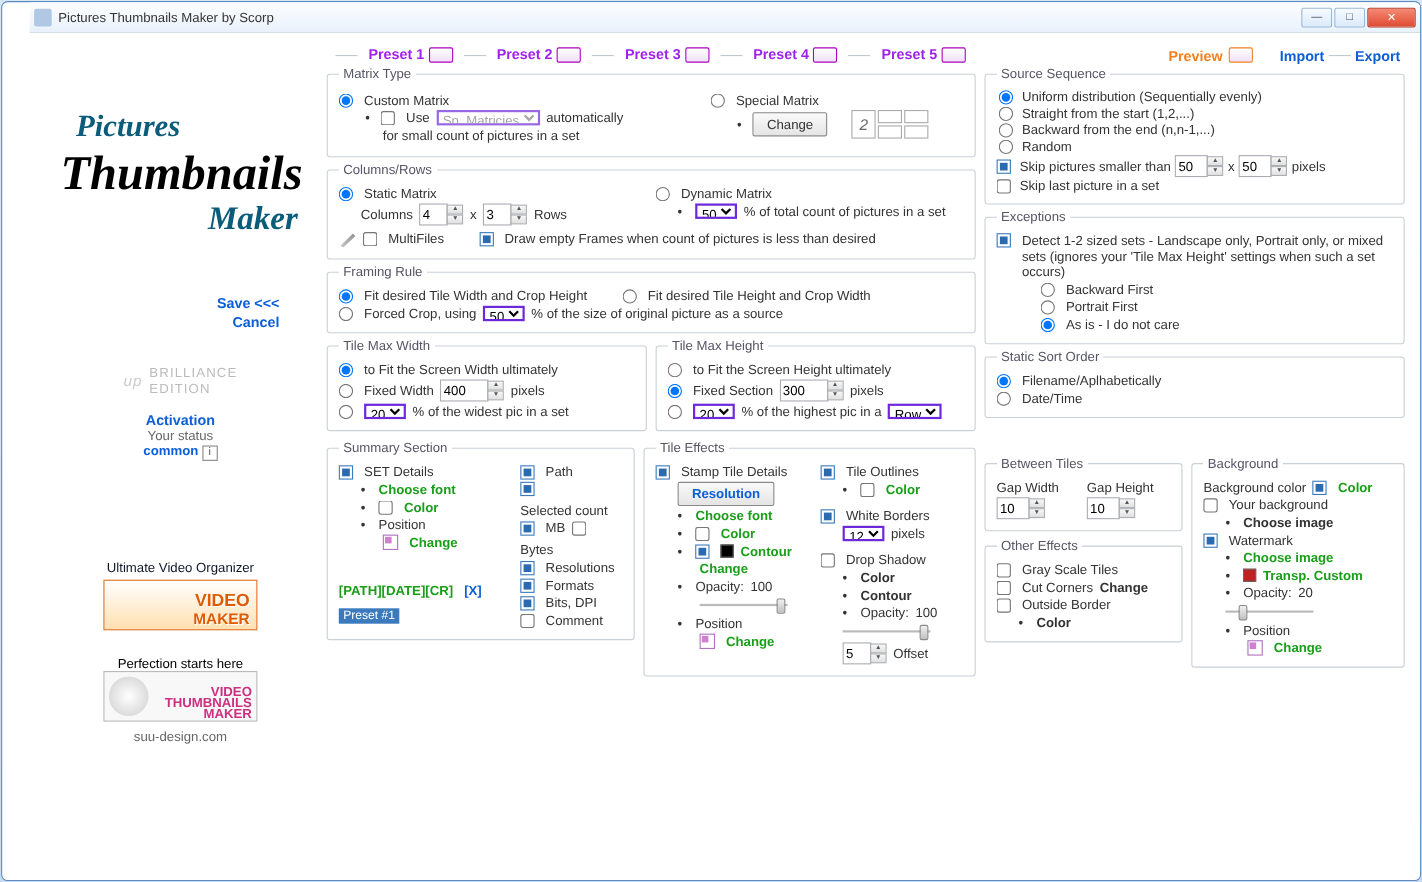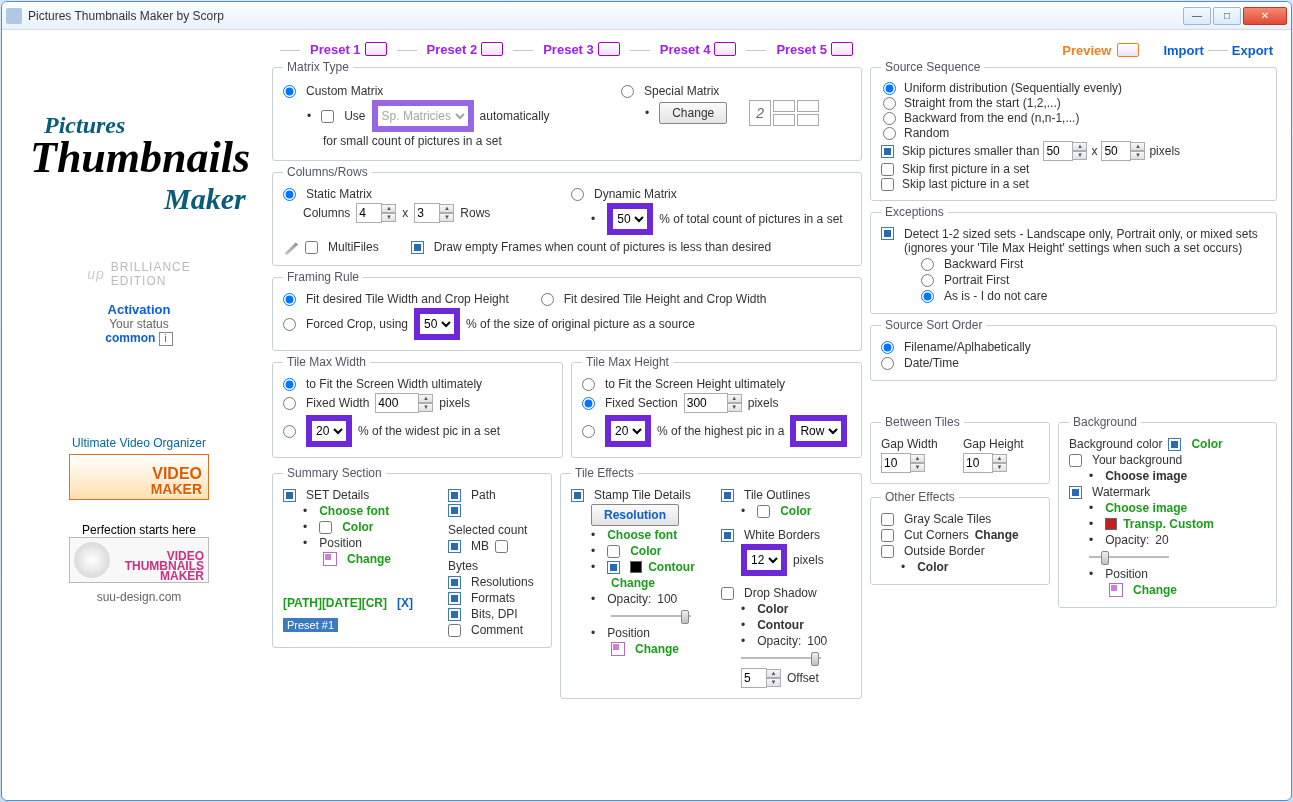--- a/index.html
+++ b/index.html
@@ -1,52 +1,52 @@
 <!DOCTYPE html>
 <html><head>
 <meta charset="utf-8">
 <style>
 * { box-sizing: border-box; font-family: Tahoma, Arial, sans-serif; font-size: 12px; }
 body { margin: 0; background: linear-gradient(#d6e6f5, #c8dcf0); width: 1293px; height: 802px; overflow: hidden; }
-.window { background: #fff; border: 1px solid #5c8ac2; width: 1291px; height: 800px; margin: 1px; border-radius: 6px; overflow: hidden; }
+.window { background: #fff; border: 1px solid #5c8ac2; width: 1291px; height: 800px; margin: 1px; border-radius: 6px; overflow: hidden; padding-left: 25px; }
 .titlebar { height: 28px; background: linear-gradient(#fdfeff, #e8f1fb); border-bottom: 1px solid #d4dce4; display: flex; align-items: center; padding: 0 4px; }
 .titlebar .icon { width: 16px; height: 16px; background: #b0c8e4; border-radius: 2px; margin-right: 6px; }
 .titlebar .title { flex: 1; color: #333; }
 .winbtns { display: flex; gap: 2px; }
 .winbtn { width: 28px; height: 18px; border: 1px solid #9ab8d8; background: linear-gradient(#f5faff,#dceafc); border-radius: 2px; display:flex;align-items:center;justify-content:center; font-size:10px; color:#444;}
 .winbtn.close { background: linear-gradient(#f58a74,#e04b33); border-color:#b83a25; color:#fff; width: 44px;}
 .content { padding: 10px 14px; display: flex; height: calc(100% - 28px); }
 .leftcol { width: 256px; padding-right: 10px; display:flex; flex-direction:column; align-items:center; }
 .rightcol { flex: 1; display:flex; flex-direction:column; }
 .logo { width: 230px; height: 130px; margin-top: 60px; position: relative; }
-.logo .script1 { font-family: 'Brush Script MT', cursive; font-size: 24px; color:#0a5c7a; position:absolute; top:12px; left:20px; font-weight:bold; font-style:italic;}
+.logo .script1 { font-family: 'Brush Script MT', cursive; font-size: 28px; color:#0a5c7a; position:absolute; top:0; left:20px; font-weight:bold; font-style:italic;}
 .logo .script2 { font-family: 'Brush Script MT', cursive; font-size: 44px; color:#000; position:absolute; top:32px; left:6px; font-weight:bold; font-style:italic; text-shadow: 2px 2px 0 #fff, -1px -1px 0 #fff;}
 .logo .script3 { font-family: 'Brush Script MT', cursive; font-size: 30px; color:#0a5c7a; position:absolute; top:82px; left:140px; font-weight:bold; font-style:italic;}
 .savelinks { margin-top: 36px; text-align:right; width: 180px;}
 .savelinks div { color: #0b5ed7; font-weight: bold; cursor:pointer; margin: 2px 0; font-size:13px;}
 .brill { margin-top: 30px; display:flex; align-items:center; gap:6px; color:#bbb; font-size:10px; letter-spacing:1px;}
 .brill .up { font-style:italic; font-size:14px; color:#ccc;}
 .activation { margin-top: 14px; text-align:center;}
 .activation .act { color:#0b5ed7; font-weight:bold; font-size:13px;}
 .activation .stat { color:#666; font-size:12px;}
 .activation .common { color:#0b5ed7; font-weight:bold;}
 .infobox { display:inline-block; width:14px; height:14px; border:1px solid #888; text-align:center; line-height:12px; font-size:10px; color:#555;}
 .promo { margin-top: 90px; text-align:center;}
-.promo .cap { color:#0369a1; margin-bottom:4px;}
+.promo .cap { color:#0f172a; margin-bottom:4px;}
 .promo .img { width: 140px; height: 46px; border:1px solid #d4a; background: linear-gradient(#fff,#ffe0b0); display:inline-block; position:relative; overflow:hidden;}
 .promo .img.v { border-color:#e07020;}
 .promo .img .vtxt { position:absolute; right:6px; bottom:2px; font-weight:bold; font-size:14px; color:#e05a00; text-shadow:1px 1px 0 #fff;}
 .promo2 { margin-top: 20px; text-align:center;}
 .promo2 .img2 { width: 140px; height: 46px; border:1px solid #bbb; background:#f8f8f8; display:inline-block; position:relative;}
 .promo2 .owl { position:absolute; left:4px; top:4px; width:36px; height:36px; background:radial-gradient(#fff,#ccc); border-radius:50%;}
 .promo2 .vtm { position:absolute; right:4px; top:14px; font-size:8px; color:#cc3080; font-weight:bold; text-align:right; line-height:9px;}
 .suu { color:#666; margin-top:4px;}
 
 .tabrow { display:flex; align-items:center; gap: 0px; margin-bottom: 0px; padding: 0 4px;}
-.tabrow .preset { display:flex; align-items:flex-start; gap:4px; border-bottom: 1px solid transparent; padding: 2px 6px;}
+.tabrow .preset { display:flex; align-items:flex-end; gap:4px; border-bottom: 1px solid transparent; padding: 2px 6px;}
 .preset .plabel { color:#a020f0; font-weight:bold; font-size:13px;}
 .rectic { width:22px; height:14px; border:1px solid #a0b; border-radius:2px; background:linear-gradient(#fff,#f0e0f8); display:inline-block;}
 .rectic.o { border-color:#f08020;}
 .tabrow .spacer { flex:1; }
 .tabrow .prev { color:#f08020; font-weight:bold; font-size:13px; margin-right:6px;}
 .tabrow .impexp { color:#0b5ed7; font-weight:bold; font-size:13px; margin-left: 24px;}
 .dash { flex:0 0 20px; border-top:1px solid #c0c8d0; height:1px; margin: 0 4px;}
 
 .maingrid { flex:1; display:flex; gap:8px;}
 .col1 { width: 590px; display:flex; flex-direction:column; gap:4px;}
@@ -56,21 +56,21 @@
 legend { color:#556; padding: 0 4px; font-size:12px;}
 .row { display:flex; align-items:center; gap:6px; margin: 2px 0; flex-wrap:wrap;}
 input[type=radio], input[type=checkbox] { margin:0 4px 0 0; vertical-align:middle;}
 label { color:#333; }
 .bluecb { appearance:none; width:13px; height:13px; border:1px solid #3a7abd; background:#fff; position:relative; display:inline-block; vertical-align:middle;}
 .bluecb:checked::after { content:''; position:absolute; left:2px; top:2px; width:7px; height:7px; background:#2a6ab0;}
 .num { width:44px; height:20px; border:1px solid #abadb3; padding:0 2px; font-size:12px;}
 .numwrap { display:inline-flex; align-items:center;}
 .spinbtns { display:inline-flex; flex-direction:column; margin-left:-1px;}
 .spinbtns .sb { width:15px; height:9px; border:1px solid #abadb3; background:linear-gradient(#f8f8f8,#e0e0e0); font-size:6px; line-height:6px; text-align:center; color:#555; cursor:pointer;}
-select.sel { height:32px; border:6px solid #6d28d9; font-size:12px; background:#fff;}
+select.sel { height:14px; border:2px solid #6d28d9; font-size:12px; background:#fff;}
 .btn { border:1px solid #888; background:linear-gradient(#fafafa,#e4e4e4); padding:3px 12px; border-radius:2px; cursor:pointer; color:#333;}
 .greenlink { color:#1a9e1a; font-weight:bold; cursor:pointer;}
 .bullet { color:#333; margin: 0 4px;}
 .smallgrid { display:inline-grid; grid-template-columns: repeat(3, 22px); grid-template-rows: repeat(2, 12px); gap:2px;}
 .smallgrid .c { border:1px solid #aaa; background:#fff;}
 .smallgrid .c.big { grid-row: span 2; font-style:italic; font-size:14px; text-align:center; line-height:24px; color:#666;}
 .pencil { width:16px; height:16px; display:inline-block; background:linear-gradient(45deg,#ccc,#888); clip-path: polygon(10% 90%, 80% 20%, 95% 35%, 25% 100%); }
 .indent { margin-left: 20px;}
 .indent2 { margin-left: 40px;}
 .dot::before { content:'•'; margin-right:6px; color:#333;}
@@ -113,20 +113,24 @@
   </div>
 
   <div class="content">
 
     <div class="leftcol">
       <div class="logo">
         <div class="script1">Pictures</div>
         <div class="script2">Thumbnails</div>
         <div class="script3">Maker</div>
       </div>
+      <div class="savelinks">
+        <div>Save &lt;&lt;&lt;</div>
+        <div>Cancel</div>
+      </div>
       <div class="brill">
         <span class="up">up</span>
         <span><span>BRILLIANCE</span><br><span>EDITION</span></span>
       </div>
       <div class="activation">
         <div class="act">Activation</div>
         <div class="stat">Your status</div>
         <div><span class="common">common</span> <span class="infobox">i</span></div>
       </div>
       <div class="promo">
@@ -537,24 +541,20 @@
                   <input class="num" style="width: 30px;" value="50">
                   <span class="spinbtns">
                     <span class="sb">▲</span>
                     <span class="sb">▼</span>
                   </span>
                 </span>
               <label>pixels</label>
               </div>
             <div class="seqrow">
                 <input type="checkbox" style="">
-                <label>Skip first picture in a set</label>
-              </div>
-            <div class="seqrow">
-                <input type="checkbox" style="">
                 <label>Skip last picture in a set</label>
               </div>
           </fieldset>
 
           <fieldset>
             <legend>Exceptions</legend>
             <div class="row" style="align-items:flex-start">
                 <input type="checkbox" class="bluecb" checked="" style="">
                 <label style="flex:1">Detect 1-2 sized sets - Landscape only, Portrait only, or mixed sets (ignores your 'Tile Max Height' settings when such a set occurs)</label>
               </div>
@@ -566,21 +566,21 @@
                 <input type="radio" style="">
                 <label>Portrait First</label>
               </div>
             <div class="row indent2">
                 <input type="radio" checked="" style="">
                 <label>As is - I do not care</label>
               </div>
           </fieldset>
 
           <fieldset>
-            <legend>Source Sort Order</legend>
+            <legend>Static Sort Order</legend>
             <div class="row">
                 <input type="radio" checked="" style="">
                 <label>Filename/Aplhabetically</label>
               </div>
             <div class="row">
                 <input type="radio" style="">
                 <label>Date/Time</label>
               </div>
           </fieldset>
 

